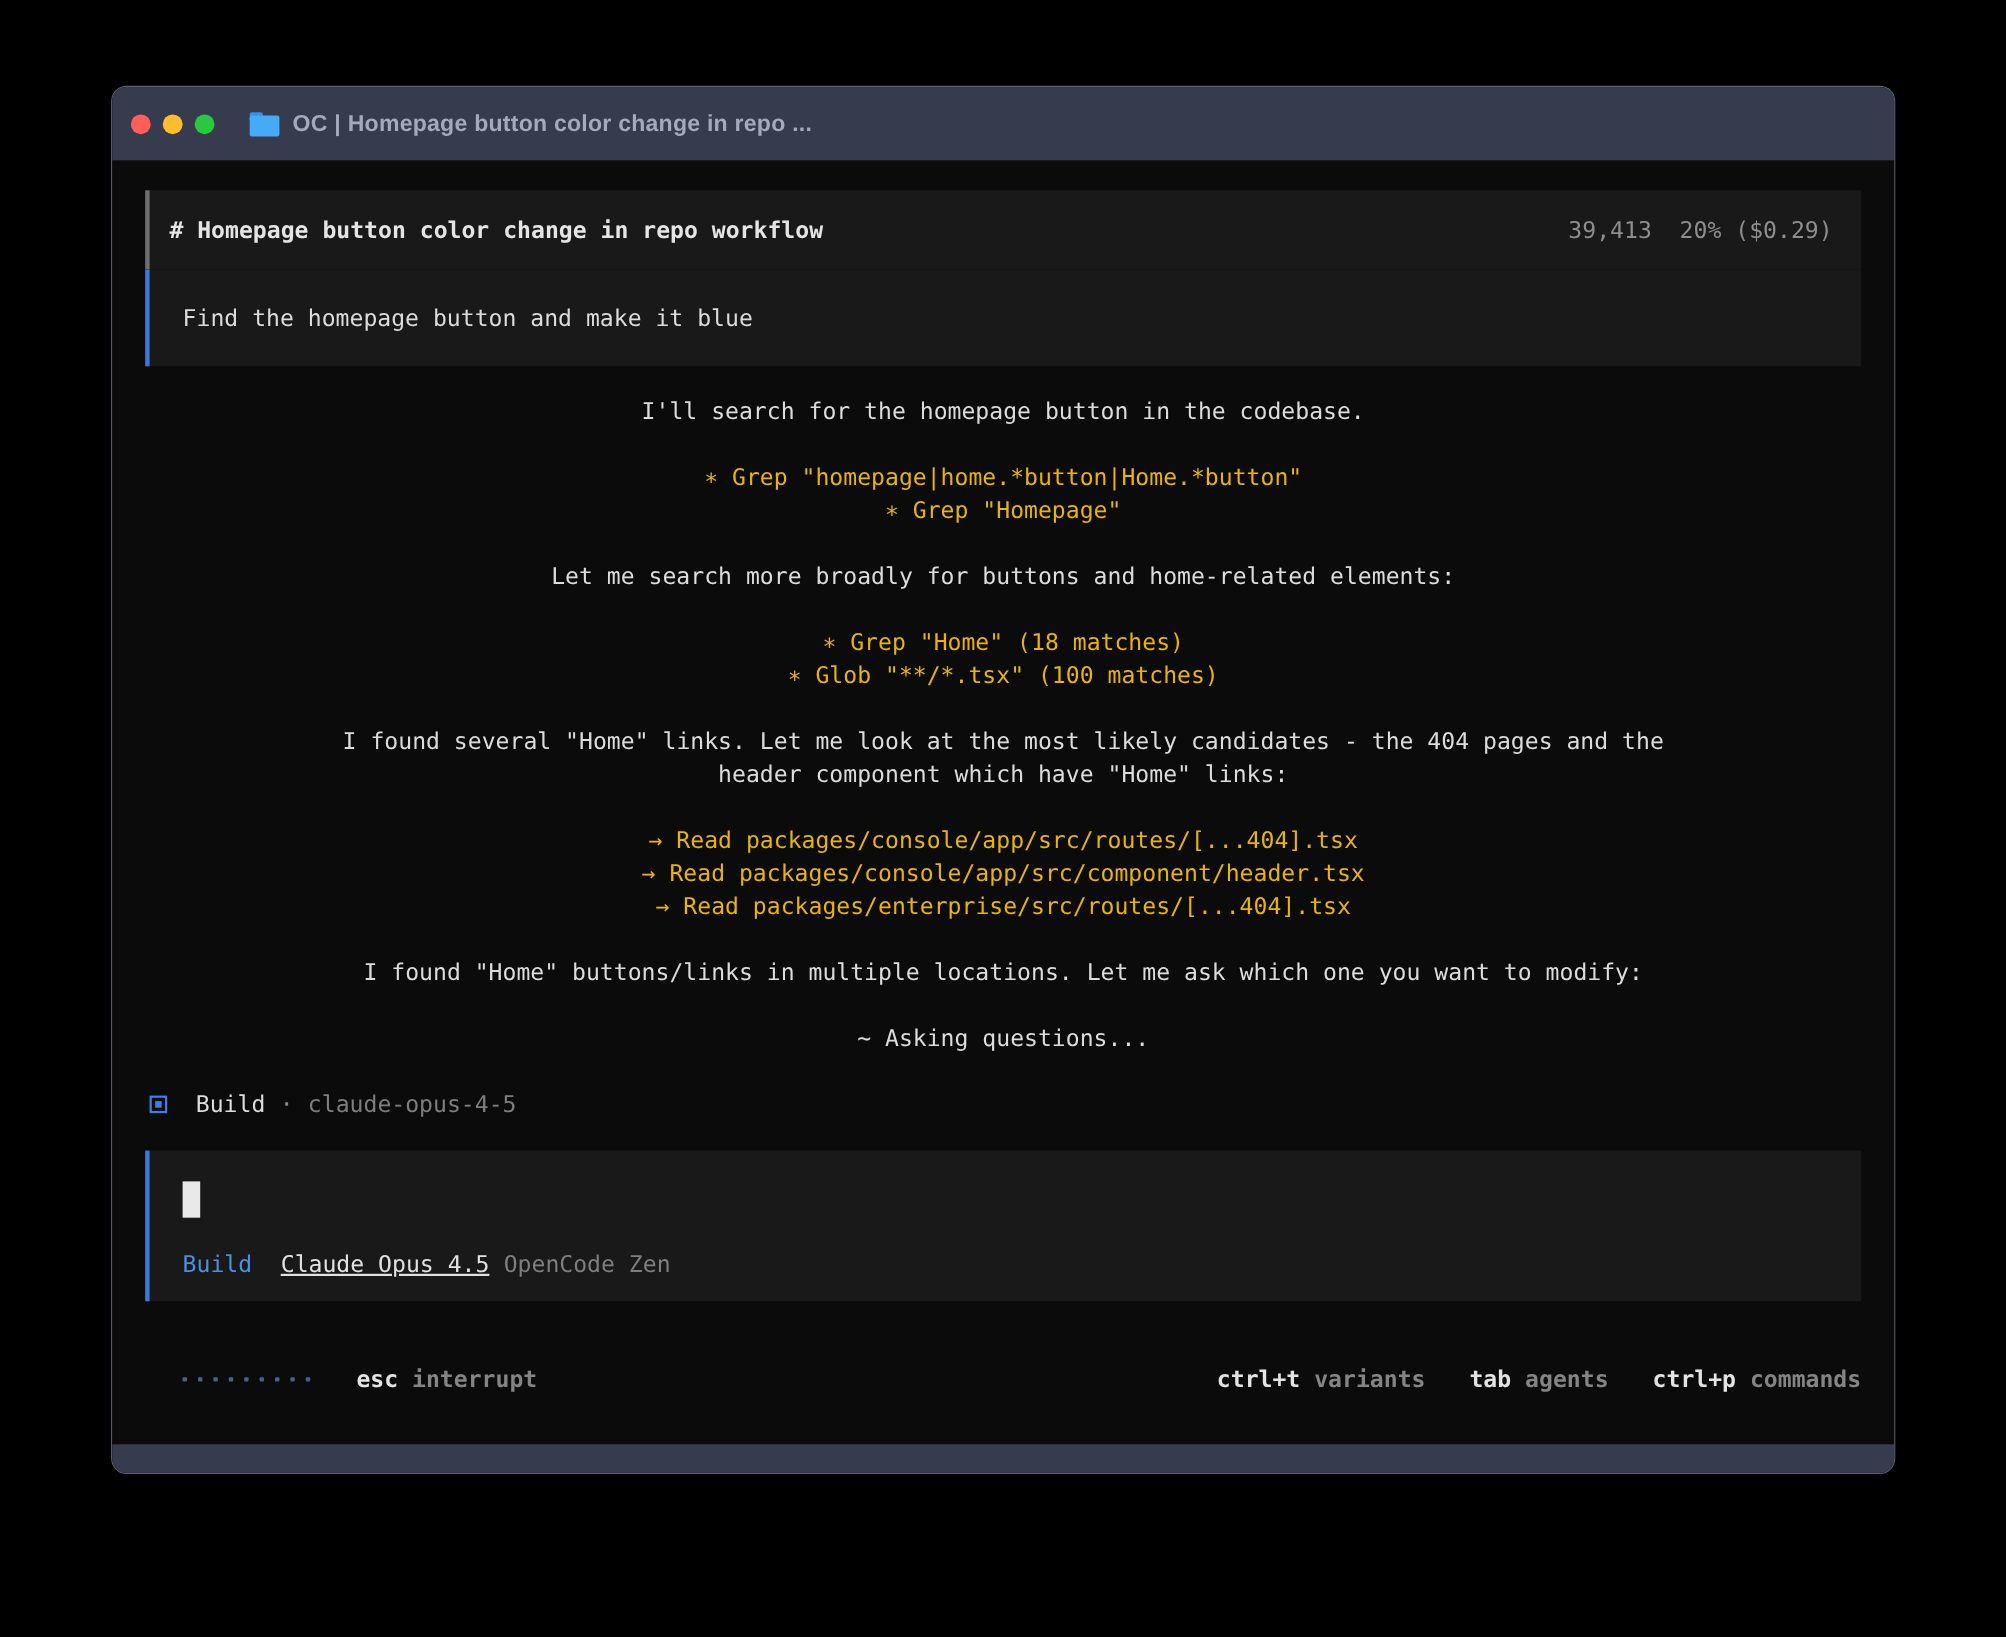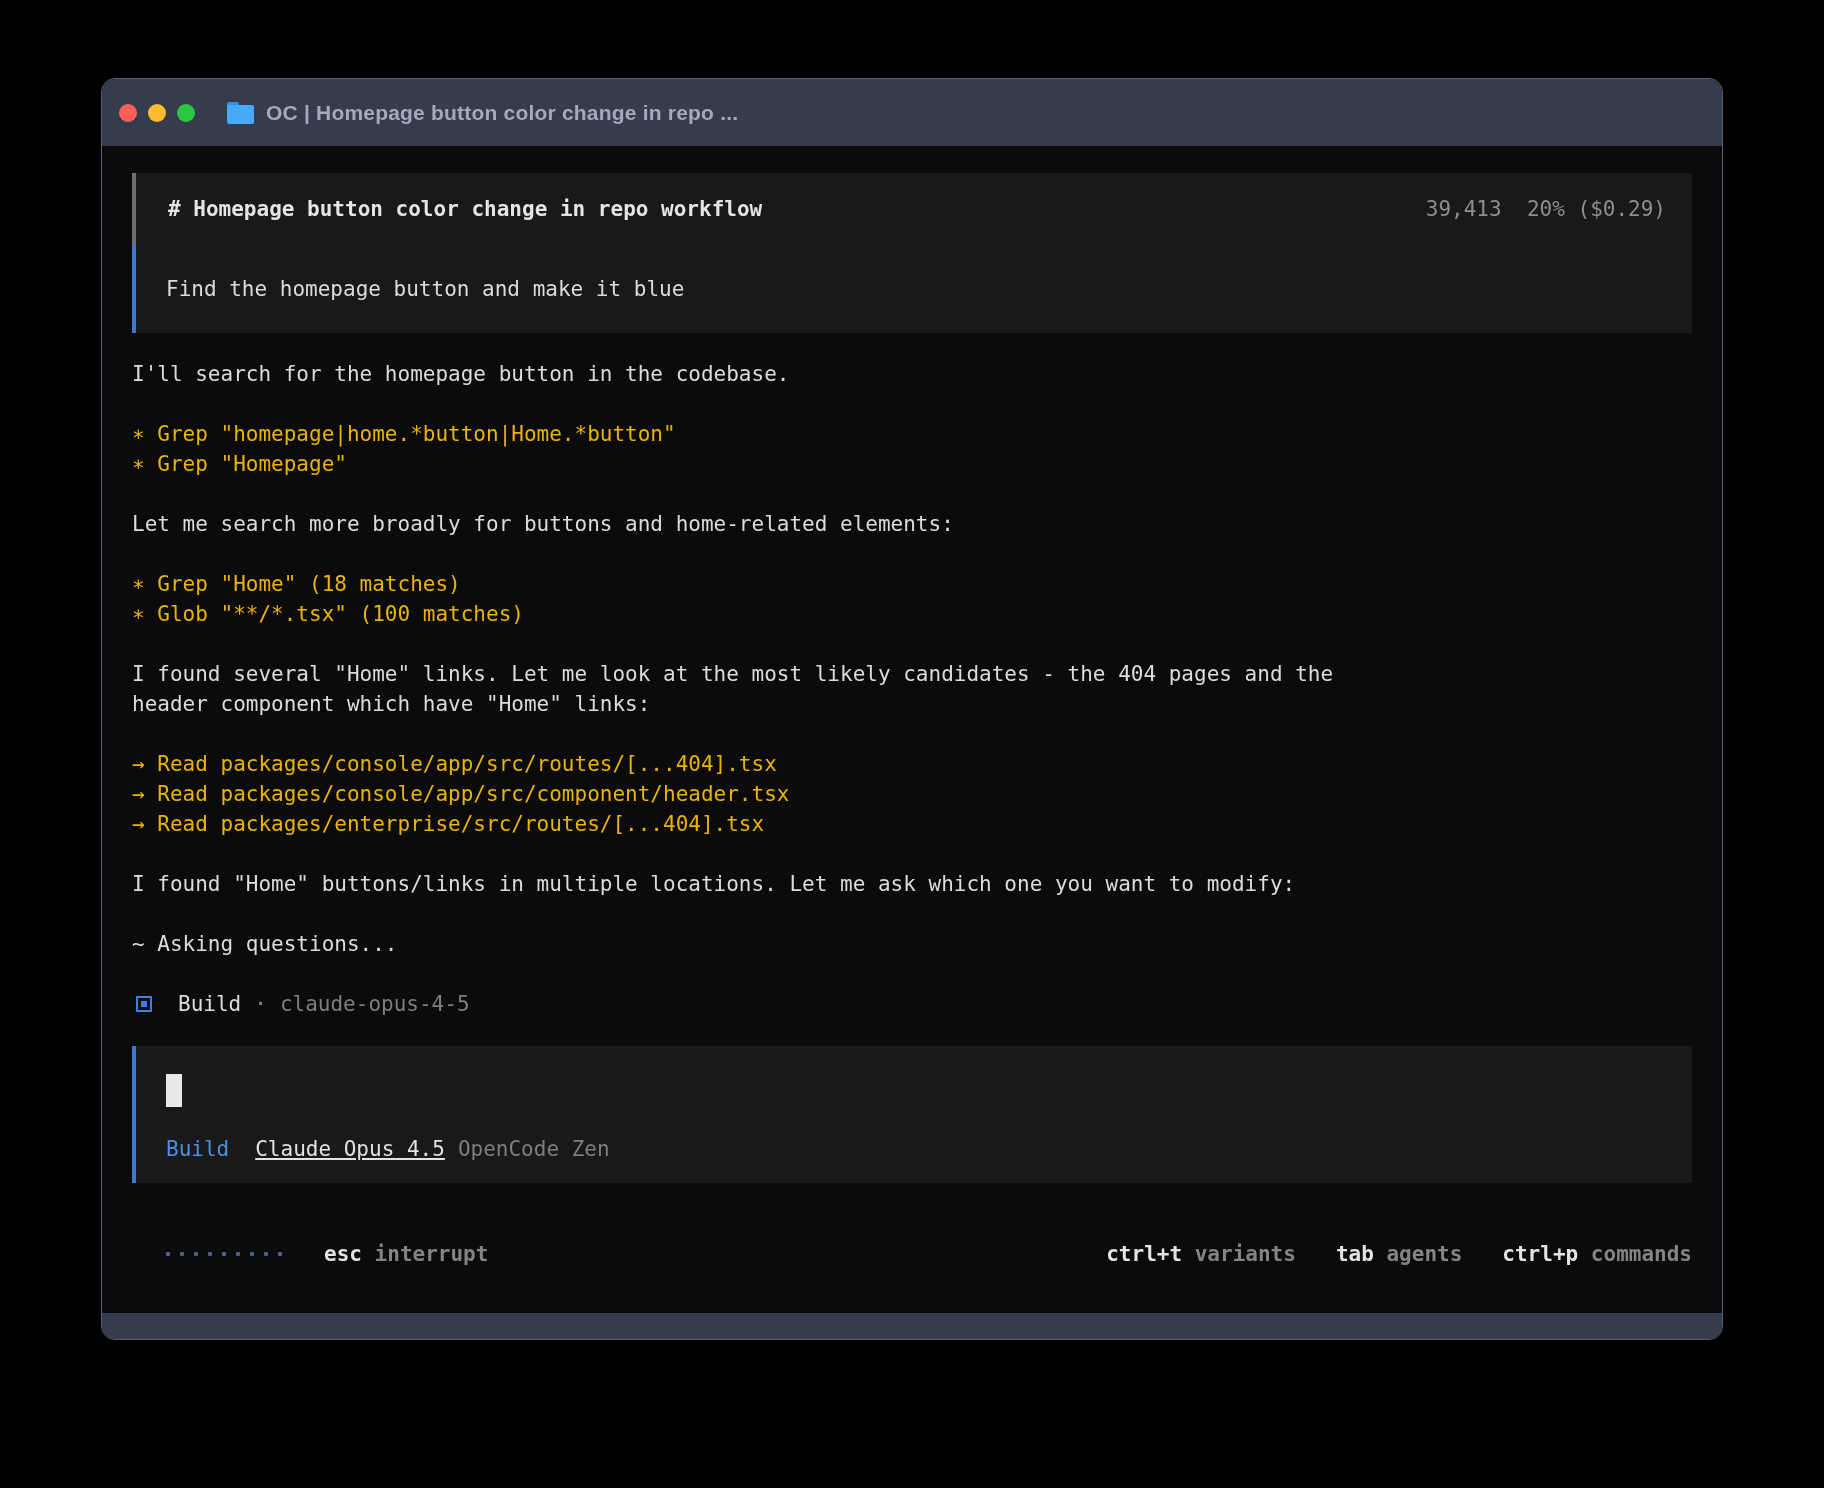--- a/index.html
+++ b/index.html
@@ -1,19 +1,19 @@
 <!DOCTYPE html>
 <html><head>
 <meta charset="utf-8">
 <style>
   * { margin:0; padding:0; box-sizing:border-box; }
   html,body { background:#000; }
   .stage {
     position:relative; width:1824px; height:1488px; background:#000;
-    font-family:"DejaVu Sans Mono", monospace; overflow:hidden;
+    font-family:"DejaVu Sans Mono", monospace; overflow:hidden;text-align:center;
   }
   .window {
     position:absolute; left:101px; top:78px; width:1622px; height:1262px;
     background:#0B0B0B; border-radius:14px; border:1px solid #5A5F72;
     display:flex; flex-direction:column; overflow:hidden;
   }
   
   .titlebar {
     flex:none; height:67px; background:#363B4E;
     display:flex; align-items:center; padding:0 0 0 17px;
@@ -29,21 +29,21 @@
     font-family:"Liberation Sans", sans-serif; font-weight:bold;
     font-size:21px; color:#A4AABC; letter-spacing:.2px;
   }
   
   .terminal { flex:1; display:flex; flex-direction:column; padding:27px 30px 0 30px; background:#0B0B0B; font-size:21px; }
   .t-white { color:#DCDCDC; }
   .t-gray  { color:#eab308; }
 
   .block-header {
     flex:none; height:72px; background:#191919; border-left:4px solid #6F6F6F;
-    display:flex; align-items:center; padding:0 26px 0 32px; white-space:pre;
+    display:flex; align-items:center; padding:0 26px 0 18px; white-space:pre;
   }
   .block-header .h-title { font-weight:bold; color:#E5E5E5; }
   .block-header .spacer { flex:1; }
   .block-header .h-stats { color:#8E8E8E; }
 
   .block-user {
     flex:none; height:88px; background:#191919;
     border-left:4px solid #4377D6; display:flex; align-items:center;
     padding-left:30px; color:#DCDCDC; white-space:pre;
   }

